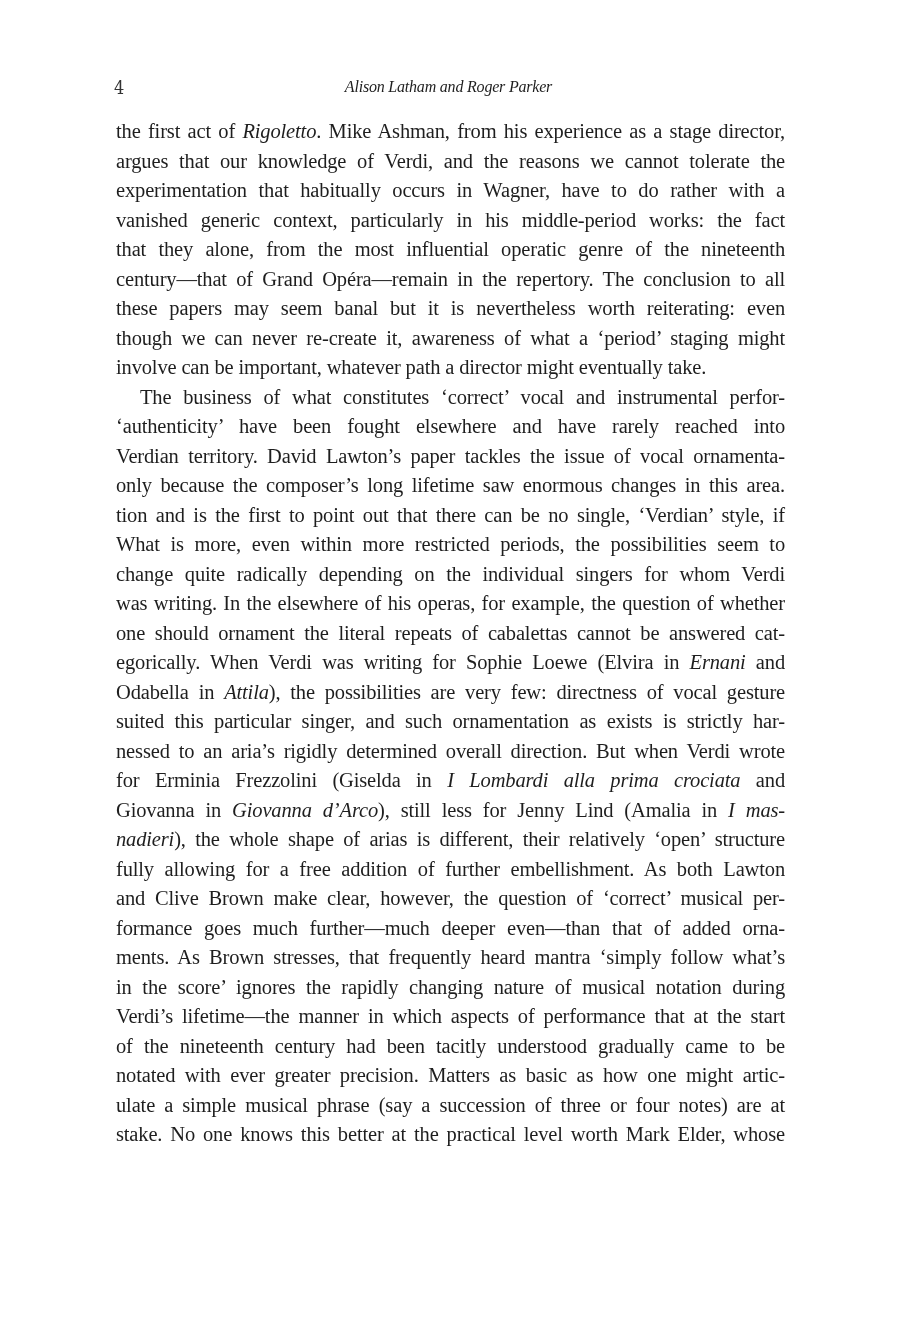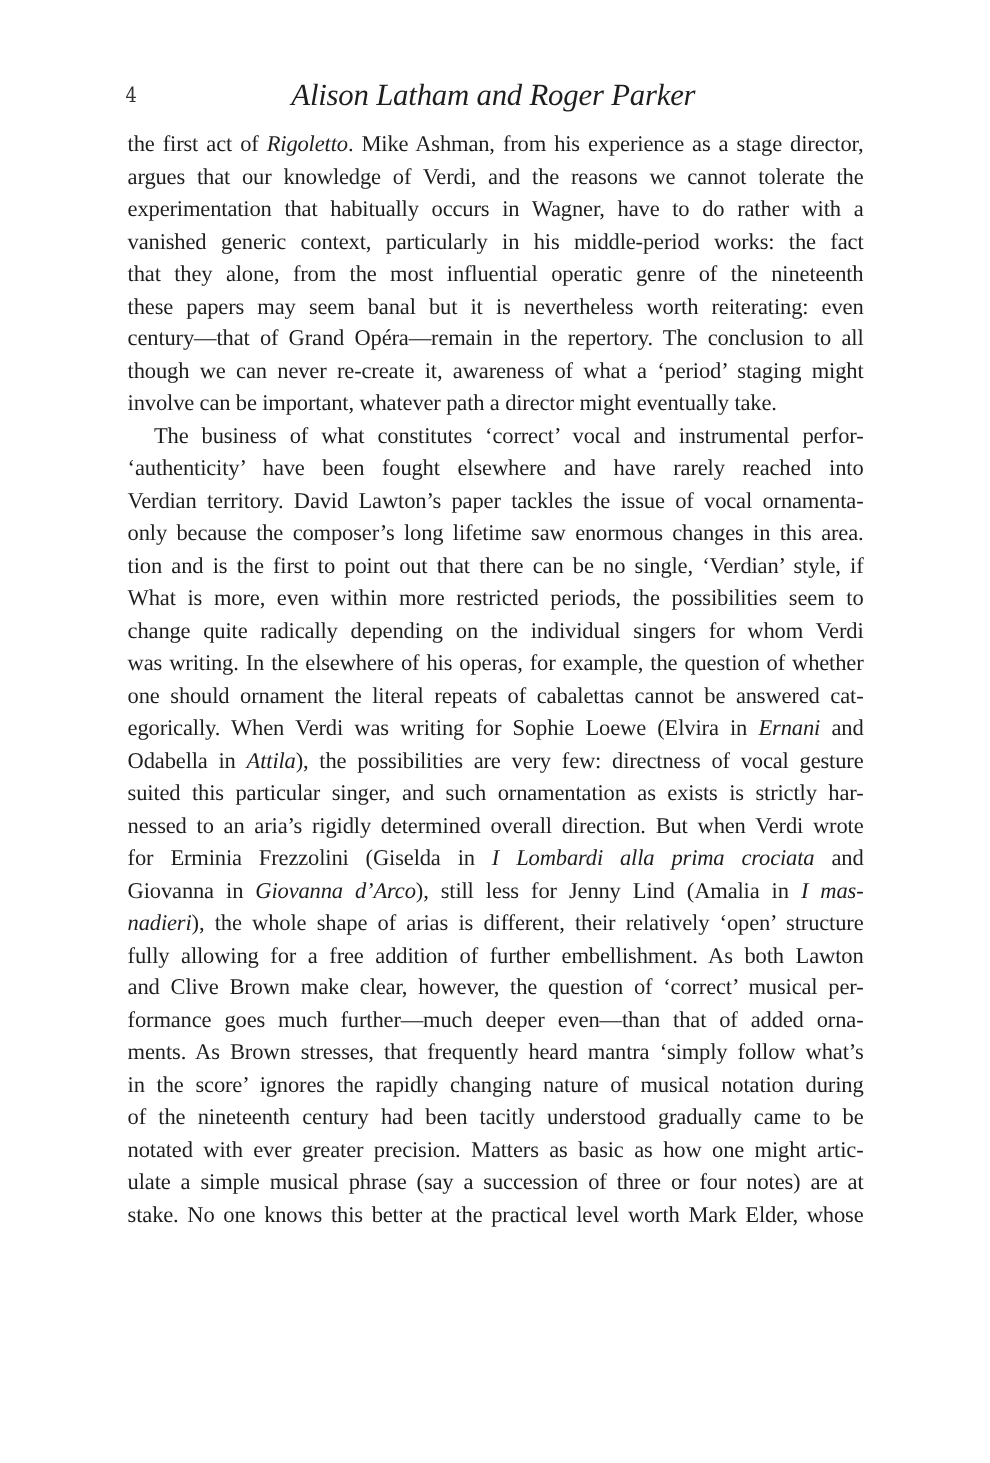--- a/index.html
+++ b/index.html
@@ -34,21 +34,21 @@
       transform: scaleX(0.85);
       transform-origin: left center;
     }
     .running-title {
       position: absolute;
       left: 0;
       right: 0;
       top: 0;
       text-align: center;
       font-style: italic;
-      font-size: 28px;
+      font-size: 16px;
       line-height: 28px;
       letter-spacing: -0.2px;
     }
     .body-text {
       position: absolute;
       top: 117px;
       left: 116px;
       width: 669px;
       font-size: 20.5px;
       letter-spacing: -0.15px;
@@ -78,22 +78,22 @@
   <span class="running-title">Alison Latham and Roger Parker</span>
 </header>
 
 <main class="body-text" id="body-text">
     <div>
       <span class="line"><span>the first act of </span><em>Rigoletto</em><span>. Mike Ashman, from his experience as a stage director,</span></span>
       <span class="line"><span>argues that our knowledge of Verdi, and the reasons we cannot tolerate the</span></span>
       <span class="line"><span>experimentation that habitually occurs in Wagner, have to do rather with a</span></span>
       <span class="line"><span>vanished generic context, particularly in his middle-period works: the fact</span></span>
       <span class="line"><span>that they alone, from the most influential operatic genre of the nineteenth</span></span>
+      <span class="line"><span>century—that of Grand Opéra—remain in the repertory. The conclusion to all</span></span>
       <span class="line"><span>these papers may seem banal but it is nevertheless worth reiterating: even</span></span>
-      <span class="line"><span>century—that of Grand Opéra—remain in the repertory. The conclusion to all</span></span>
       <span class="line"><span>though we can never re-create it, awareness of what a ‘period’ staging might</span></span>
       <span class="line last"><span>involve can be important, whatever path a director might eventually take.</span></span>
     </div>
     <div>
       <span class="line indent"><span>The business of what constitutes ‘correct’ vocal and instrumental perfor-</span></span>
       <span class="line"><span>‘authenticity’ have been fought elsewhere and have rarely reached into</span></span>
       <span class="line"><span>Verdian territory. David Lawton’s paper tackles the issue of vocal ornamenta-</span></span>
       <span class="line"><span>only because the composer’s long lifetime saw enormous changes in this area.</span></span>
       <span class="line"><span>tion and is the first to point out that there can be no single, ‘Verdian’ style, if</span></span>
       <span class="line"><span>What is more, even within more restricted periods, the possibilities seem to</span></span>
@@ -105,18 +105,19 @@
       <span class="line"><span>suited this particular singer, and such ornamentation as exists is strictly har-</span></span>
       <span class="line"><span>nessed to an aria’s rigidly determined overall direction. But when Verdi wrote</span></span>
       <span class="line"><span>for Erminia Frezzolini (Giselda in </span><em>I Lombardi alla prima crociata</em><span> and</span></span>
       <span class="line"><span>Giovanna in </span><em>Giovanna d’Arco</em><span>), still less for Jenny Lind (Amalia in </span><em>I mas-</em></span>
       <span class="line"><em>nadieri</em><span>), the whole shape of arias is different, their relatively ‘open’ structure</span></span>
       <span class="line"><span>fully allowing for a free addition of further embellishment. As both Lawton</span></span>
       <span class="line"><span>and Clive Brown make clear, however, the question of ‘correct’ musical per-</span></span>
       <span class="line"><span>formance goes much further—much deeper even—than that of added orna-</span></span>
       <span class="line"><span>ments. As Brown stresses, that frequently heard mantra ‘simply follow what’s</span></span>
       <span class="line"><span>in the score’ ignores the rapidly changing nature of musical notation during</span></span>
+      <span class="line"><span>Verdi’s lifetime—the manner in which aspects of performance that at the start</span></span>
       <span class="line"><span>of the nineteenth century had been tacitly understood gradually came to be</span></span>
       <span class="line"><span>notated with ever greater precision. Matters as basic as how one might artic-</span></span>
       <span class="line"><span>ulate a simple musical phrase (say a succession of three or four notes) are at</span></span>
       <span class="line"><span>stake. No one knows this better at the practical level worth Mark Elder, whose</span></span>
     </div>
   </main>
 
 </body></html>

